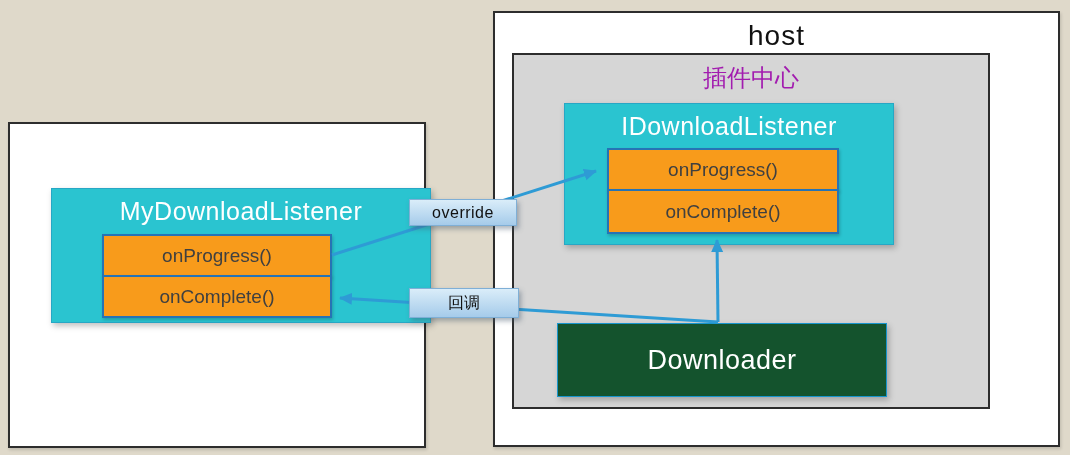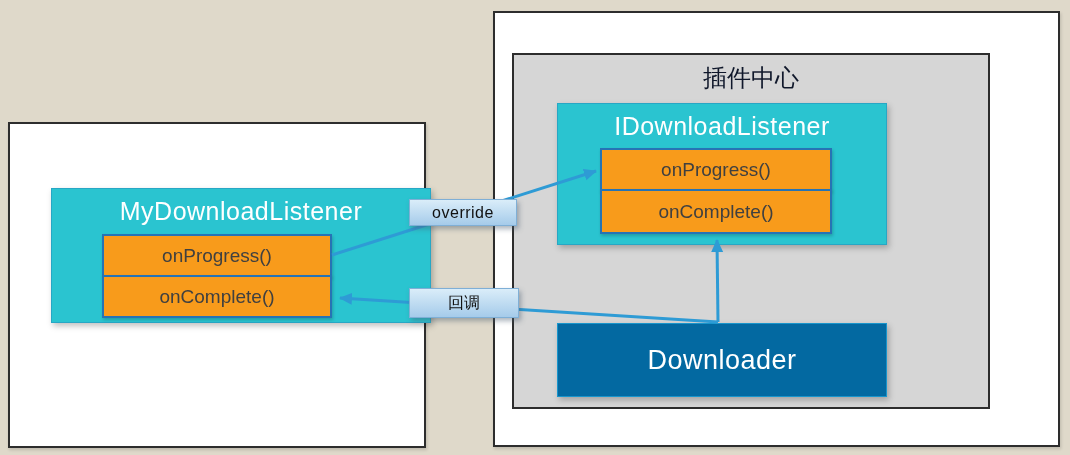--- a/index.html
+++ b/index.html
@@ -42,32 +42,32 @@
     width: 478px; height: 356px;
     background: #D6D6D6;
     border: 2px solid #2d2d2d;
   }
   .gray-title {
     position: absolute;
     left: 0; right: 0;
     top: 7px;
     text-align: center;
     font-size: 24px;
-    color: #0f172a;
+    color: #a21caf;
   }
 
   
   .class-box {
     position: absolute;
     background: #2AC4D0;
     border: 1px solid #27A7C5;
     box-shadow: 2px 3px 6px rgba(0,0,0,0.25);
   }
   .class-mdl { left: 41px; top: 64px; width: 380px; height: 135px; } 
-  .class-idl { left: 43px; top: 48px; width: 330px; height: 142px; } 
+  .class-idl { left: 50px; top: 48px; width: 330px; height: 142px; } 
 
   .class-title {
     position: absolute;
     left: 0; right: 0;
     top: 8px;
     text-align: center;
     color: #ffffff;
     font-size: 25px;
     letter-spacing: 0.5px;
   }
@@ -86,21 +86,21 @@
   .class-mdl .m2 { top: 86px; }
   .class-idl .method { left: 42px; width: 232px; height: 43px; line-height: 40px; }
   .class-idl .m1 { top: 44px; }
   .class-idl .m2 { top: 85px; height: 45px; line-height: 42px; }
 
   
   .downloader {
     position: absolute;
     left: 43px; top: 268px;
     width: 330px; height: 74px;
-    background: #0369a1;
+    background: #14532d;
     border: 1px solid #1895CC;
     color: #ffffff;
     font-size: 27px;
     letter-spacing: 0.5px;
     text-align: center;
     line-height: 72px;
     box-shadow: 2px 3px 6px rgba(0,0,0,0.25);
   }
 
   
@@ -142,20 +142,21 @@
   <div class="pkg pkg-epg">
 
     <div class="class-box class-mdl">
       <div class="class-title">MyDownloadListener</div>
       <div class="method m1">onProgress()</div>
       <div class="method m2">onComplete()</div>
     </div>
   </div>
 
   <div class="pkg pkg-host">
+    <div class="pkg-title">host</div>
 
     <div class="gray-box">
       <div class="gray-title">插件中心</div>
 
       <div class="class-box class-idl">
         <div class="class-title">IDownloadListener</div>
         <div class="method m1">onProgress()</div>
         <div class="method m2">onComplete()</div>
       </div>
 

